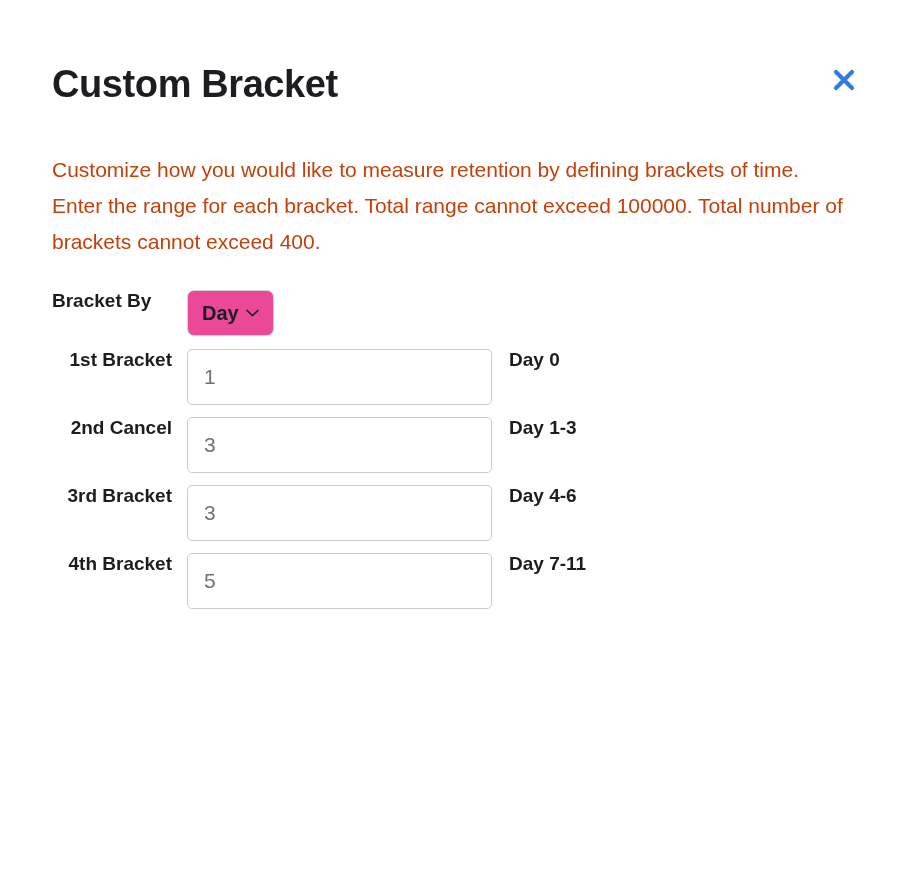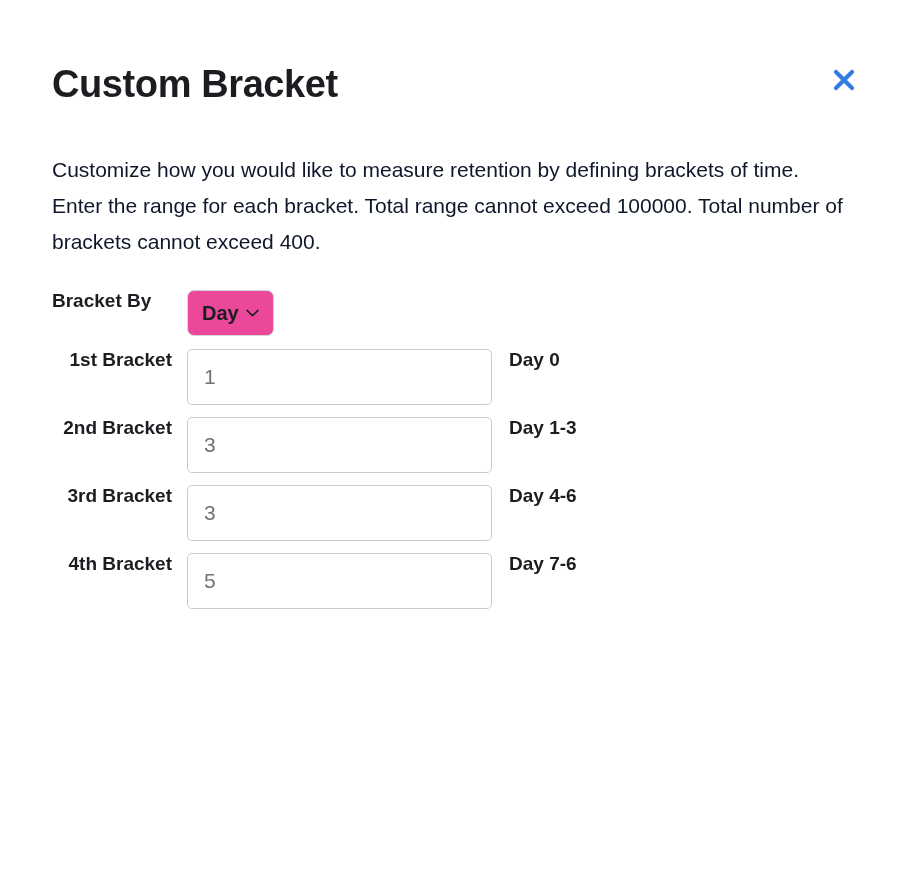--- a/index.html
+++ b/index.html
@@ -64,21 +64,21 @@
   }
 
   
   .modal-description {
     position: absolute;
     left: 52px;
     top: 152px;
     width: 800px;
     font-size: 21px;
     line-height: 36px;
-    color: #0f172a;
+    color: #c2410c;
     font-weight: 400;
   }
 
   
   .form-area {
     position: absolute;
     left: 52px;
     top: 290px;
     right: 40px;
   }
@@ -240,41 +240,41 @@
 
     <div class="form-row">
       <div class="row-label">1st Bracket</div>
       <div class="field-wrap">
         <input class="bracket-input" type="text" value="1" style="">
       </div>
       <div class="row-suffix">Day 0</div>
     </div>
 
     <div class="form-row">
-      <div class="row-label">2nd Bracket</div>
+      <div class="row-label">2nd Cancel</div>
       <div class="field-wrap">
         <input class="bracket-input" type="text" value="3" style="">
       </div>
       <div class="row-suffix">Day 1-3</div>
     </div>
 
     <div class="form-row">
       <div class="row-label">3rd Bracket</div>
       <div class="field-wrap">
         <input class="bracket-input" type="text" value="3" style="">
       </div>
       <div class="row-suffix">Day 4-6</div>
     </div>
 
     <div class="form-row">
       <div class="row-label">4th Bracket</div>
       <div class="field-wrap">
         <input class="bracket-input" type="text" value="5" style="">
       </div>
-      <div class="row-suffix">Day 7-6</div>
+      <div class="row-suffix">Day 7-11</div>
     </div>
 
 
   </div>
 
   <div class="footer-divider"></div>
 
   <div class="modal-footer">
     <button class="btn btn-cancel">Cancel</button>
   </div>

